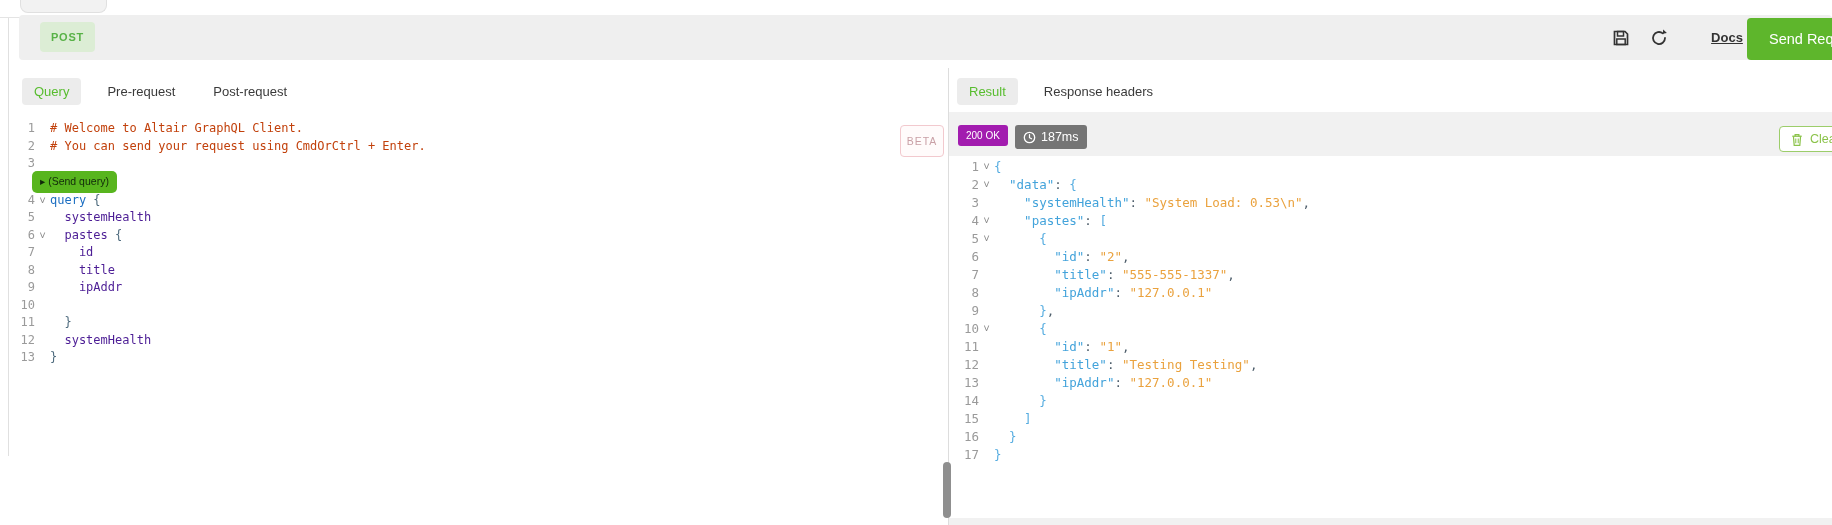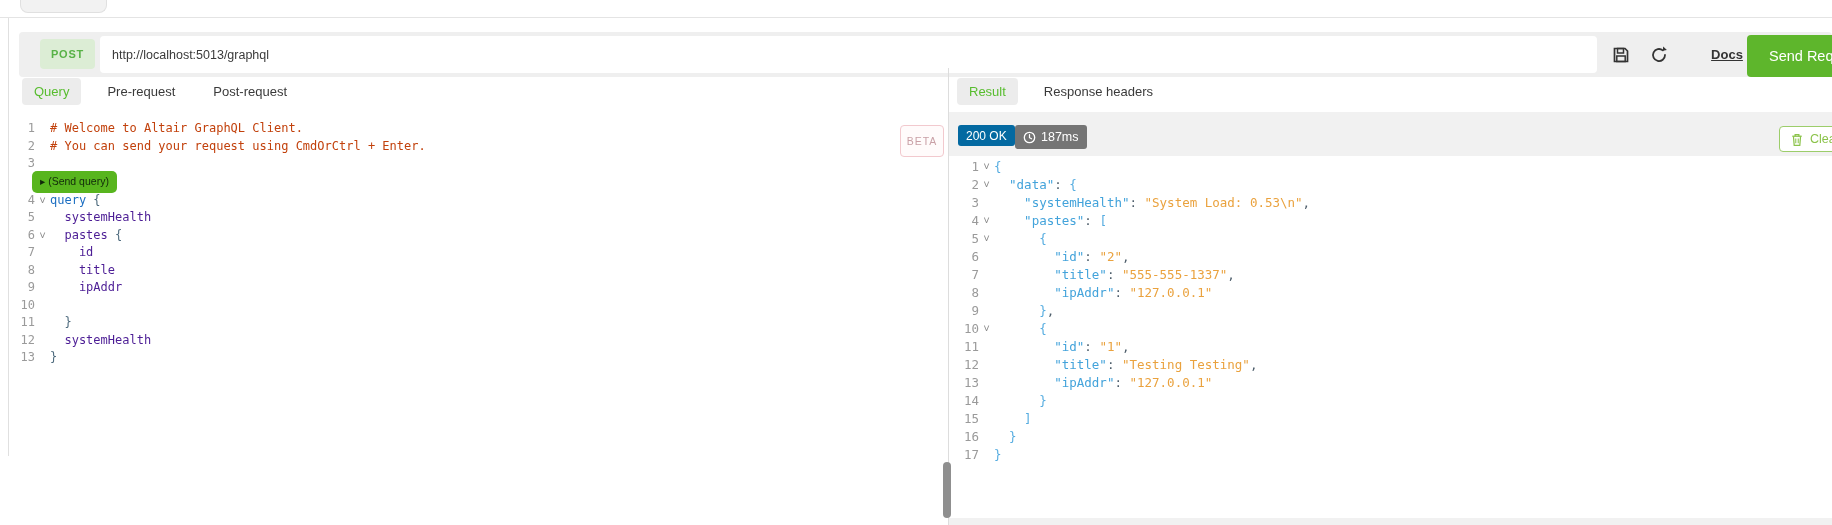--- a/index.html
+++ b/index.html
@@ -7,21 +7,21 @@
               font-family:"Liberation Sans", sans-serif; }
   .abs { position:absolute; }
 
   
   #mini-tab { left:20px; top:0; width:87px; height:13px; background:#f2f2f2;
               border:1px solid #e0e0e0; border-top:none; border-radius:0 0 8px 8px; }
   #top-border { left:0; top:17px; width:1832px; height:1px; background:#e4e4e4; }
   #left-rail { left:8px; top:18px; width:1px; height:438px; background:#e0e0e0; }
 
   
-  #toolbar { left:19px; top:32px; width:1813px; height:45px; background:#efefef; border-radius:4px;padding-left:28px; }
+  #toolbar { left:19px; top:15px; width:1813px; height:45px; background:#efefef; border-radius:4px;padding-left:28px; }
   #method-badge { left:21px; top:7px; width:55px; height:30px; background:#dcedd5; border-radius:4px;
                   color:#58b247; font-size:11px; font-weight:bold; letter-spacing:0.8px;
                   display:flex; align-items:center; justify-content:center; }
   #url-input { left:81px; top:4px; width:1497px; height:37px; background:#ffffff; border:none;
                border-radius:4px; font-size:12.5px; color:#3a3a3a; padding-left:12px;
                font-family:"Liberation Sans", sans-serif; }
   .tool-icon { top:13px; width:20px; height:20px; cursor:pointer; }
   #save-icon { left:1592px; }
   #refresh-icon { left:1630px; }
   #docs-button { left:1678px; top:0; width:60px; height:45px; display:flex; align-items:center;
@@ -41,22 +41,22 @@
 
   
   #divider { left:948px; top:68px; width:1px; height:457px; background:#dddddd; }
   #result-bg { left:949px; top:112px; width:883px; height:413px; background:#f1f1f1; }
   #result-code-bg { left:949px; top:156px; width:883px; height:362px; background:#ffffff; }
 
   #beta-badge { left:900px; top:125px; width:44px; height:32px; border:1px solid #f2c9ce;
                 background:#fffbfb; border-radius:4px; color:#c9a0a6; font-size:10.5px;
                 letter-spacing:1px; display:flex; align-items:center; justify-content:center; }
 
-  #status-badge { left:958px; top:125px; height:21px; background:#0369a1; color:#fff;
-                  font-size:12px; border-radius:3px; display:flex; align-items:center;
+  #status-badge { left:958px; top:125px; height:21px; background:#a21caf; color:#fff;
+                  font-size:10px; border-radius:3px; display:flex; align-items:center;
                   padding:0 8px; }
   #time-badge { left:1015px; top:125px; height:21px; background:#757575; color:#fff;
                 font-size:12.5px; border-radius:3px; display:flex; align-items:center;
                 gap:5px; padding:12px 8px; }
   #clear-button { left:1779px; top:126px; height:26px; width:120px; background:#ffffff;
                   border:1px solid #9ccd6a; border-radius:4px; color:#8bc34a; font-size:12.5px;
                   display:flex; align-items:center; gap:6px; padding:0 10px; cursor:pointer; }
 
   
   .editor { font-family:"DejaVu Sans Mono","Liberation Mono",monospace; font-size:12px;
@@ -96,21 +96,20 @@
 </style>
 </head>
 <body>
 
 <div id="mini-tab" class="abs"></div>
 <div id="top-border" class="abs"></div>
 <div id="left-rail" class="abs"></div>
 
 <div id="toolbar" class="abs">
   <div id="method-badge" class="abs">POST</div>
-  <input id="url-input" class="abs" value="http://localhost:5013/graphql" style="">
   <span id="save-icon" class="abs tool-icon">
     <svg width="20" height="20" viewBox="0 0 20 20">
       <path d="M3.5 3.5 h10.5 l2.5 2.5 v10.5 h-13 z" fill="none" stroke="#333" stroke-width="1.7"></path>
       <rect x="6.5" y="3.5" width="6" height="4.5" fill="none" stroke="#333" stroke-width="1.5"></rect>
       <rect x="5.8" y="11" width="8.4" height="5.5" fill="none" stroke="#333" stroke-width="1.5"></rect>
     </svg>
   </span>
   <span id="refresh-icon" class="abs tool-icon">
     <svg width="20" height="20" viewBox="0 0 20 20">
       <path d="M16 10 a6 6 0 1 1 -2.2 -4.6" fill="none" stroke="#333" stroke-width="1.8" stroke-linecap="round"></path>

